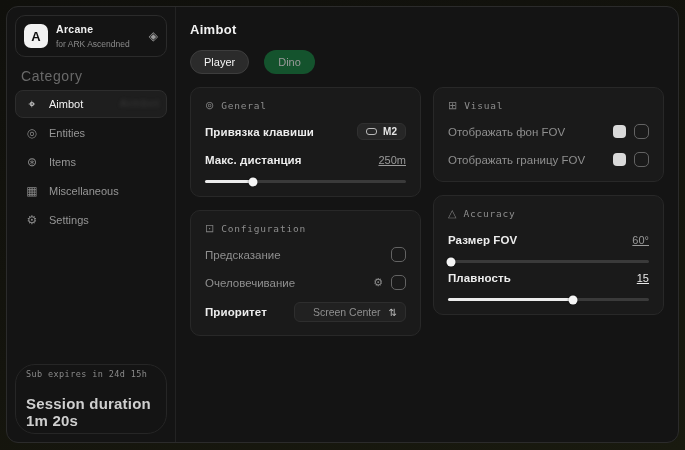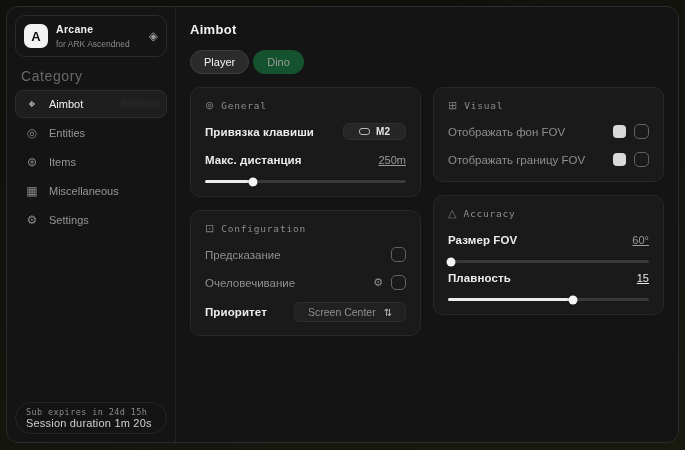--- a/index.html
+++ b/index.html
@@ -41,25 +41,25 @@
   }
   .nav-item.active { background:#1e1e1e; border-color:#2d2d2d; color:#f2f2f2; }
   .nav-icon { font-size:12px; width:14px; text-align:center; color:inherit; opacity:.9; }
   .shimmer {
     position:absolute; right:6px; top:6px; font-size:11px; color:#7a7a7a;
     filter:blur(2px); opacity:.28; pointer-events:none; letter-spacing:1px;
   }
   .spacer { flex:1; }
   .footer-card { border:1px solid #262626; border-radius:20px; padding:4px 10px; }
   .sub-line { font-family:"DejaVu Sans Mono", monospace; font-size:8.5px; color:#8a8a8a; letter-spacing:.4px; }
-  .ses-line { font-size:11px; font-weight:normal; color:#cfcfcf; margin-top:0; letter-spacing:.2px; }
+  .ses-line { font-size:15px; font-weight:bold; color:#cfcfcf; margin-top:16px; letter-spacing:.2px; }
   
   .main { flex:1; padding:15px 14px 14px 14px; overflow:hidden; }
   .page-title { font-size:13px; font-weight:bold; color:#f2f2f2; letter-spacing:.3px; }
-  .tabs { display:flex; gap:4px; margin-top:13px; }
+  .tabs { display:flex; gap:15px; margin-top:13px; }
   .tab {
     border:1px solid transparent; border-radius:14px; padding:5px 13px;
     font-size:11px; background:#14532d; color:#9a9a9a; cursor:pointer;
     font-family:"Liberation Sans", sans-serif;
   }
   .tab.active { background:#2b2b2b; border-color:#3d3d3d; color:#f5f5f5; }
   .grid { display:flex; gap:12px; margin-top:13px; align-items:flex-start; }
   .col { flex:1; display:flex; flex-direction:column; gap:13px; min-width:0; }
   .card {
     background:#1a1a1a; border:1px solid #282828; border-radius:10px;
@@ -78,29 +78,29 @@
   .val { font-size:11px; color:#9a9a9a;text-decoration:underline; }
   .val.bright { color:#e8e8e8; }
   .checkbox {
     width:15px; height:15px; border:1.5px solid #636363; border-radius:5px;
     display:inline-block; cursor:pointer; flex:0 0 15px;
   }
   .row-controls { display:flex; align-items:center; gap:8px; }
   .swatch { width:13px; height:13px; border-radius:4px; display:inline-block; cursor:pointer; }
   .gear-btn { color:#8d8d8d; font-size:11px; cursor:pointer; }
   .keybadge {
-    background:#262626; border:1px solid #303030; border-radius:6px; padding:2px 15px;
+    background:#262626; border:1px solid #303030; border-radius:6px; padding:2px 8px;
     display:flex; align-items:center; gap:6px; color:#e6e6e6; font-size:10px;
     font-weight:bold; cursor:pointer; font-family:"Liberation Sans", sans-serif;
   }
   .mouse-shape { width:11px; height:7px; border:1px solid #b9b9b9; border-radius:3px; display:inline-block; }
   .select {
     background:#212121; border:1px solid #2e2e2e; border-radius:6px; padding:3px 8px;
     display:flex; align-items:center; gap:8px; color:#8f8f8f; font-size:10.5px;
-    cursor:pointer; font-family:"Liberation Sans", sans-serif; min-width:112px; justify-content:center;
+    cursor:pointer; font-family:"Liberation Sans", sans-serif; min-width:112px; justify-content:flex-end;
   }
   .select-icon { color:#bdbdbd; font-size:10px; }
   .slider { position:relative; height:3px; background:#3a3a3a; border-radius:2px; margin-top:12px; cursor:pointer; }
   .slider .fill { position:absolute; left:0; top:0; bottom:0; background:#ececec; border-radius:2px; }
   .slider .thumb {
     position:absolute; top:50%; width:9px; height:9px; border-radius:50%;
     background:#f5f5f5; transform:translate(-50%,-50%); box-shadow:0 0 2px rgba(0,0,0,.6);
   }
   .mt6 { margin-top:6px; }
 </style>

